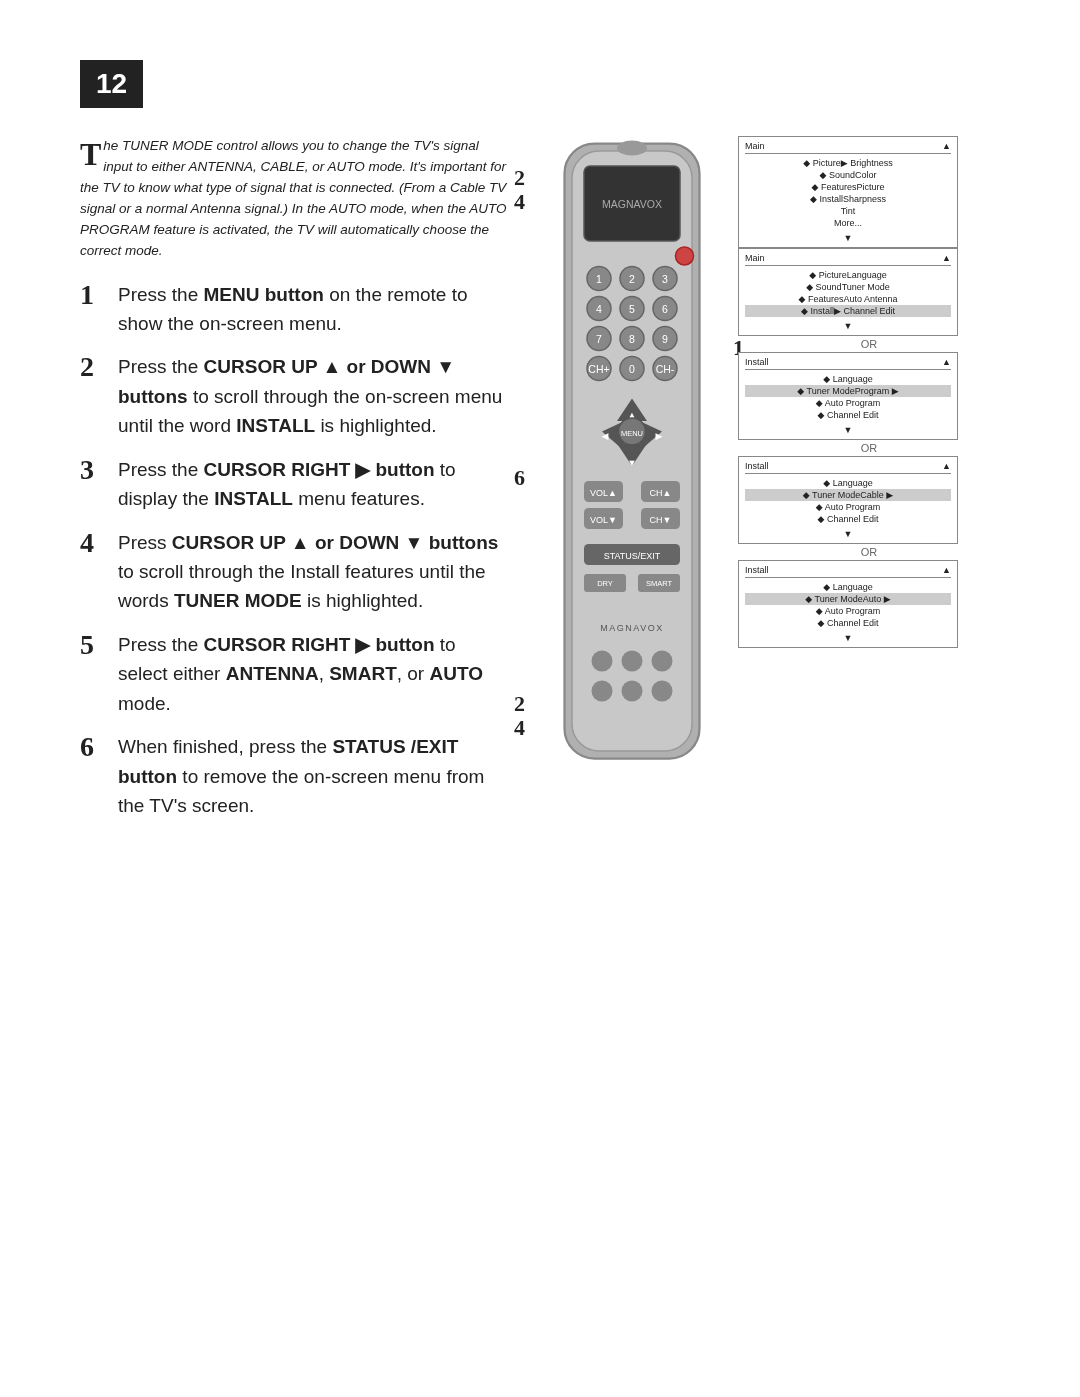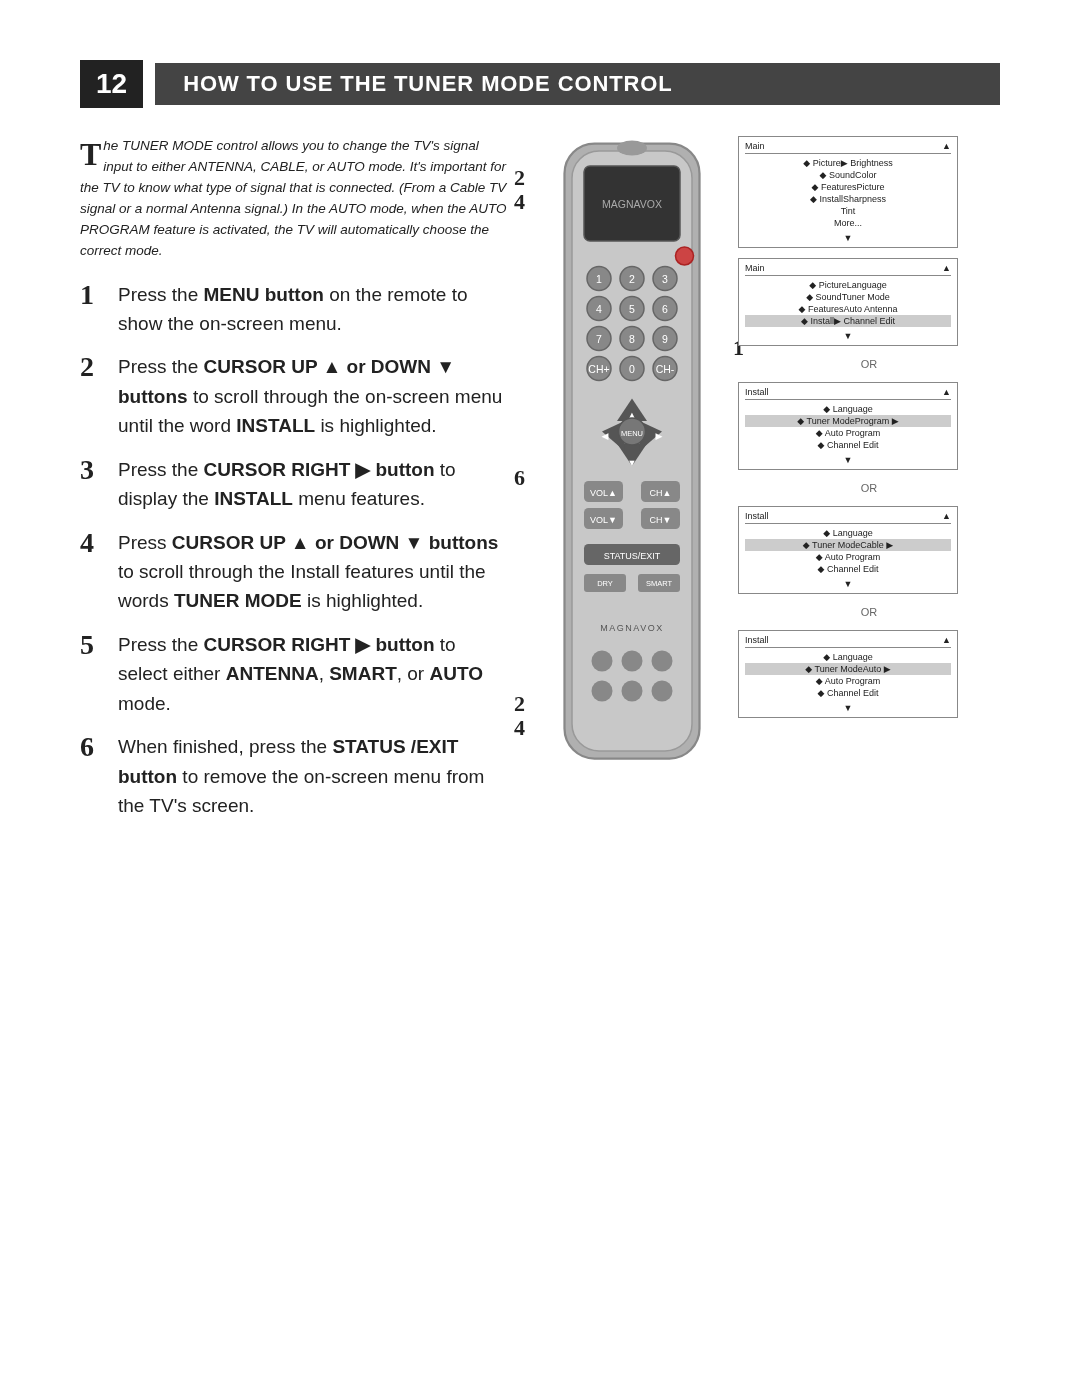--- a/index.html
+++ b/index.html
@@ -14,21 +14,21 @@
       width: 1080px;
       min-height: 1397px;
       background: #fff;
       padding: 60px 80px 60px 80px;
     }
     
     .chapter-header {
       display: flex;
       align-items: center;
       margin-bottom: 28px;
-      gap: 12px;
+      gap: 0;
     }
     .chapter-number {
       background: #222;
       color: #fff;
       font-size: 28px;
       font-weight: bold;
       padding: 8px 16px;
       min-width: 54px;
       text-align: center;
     }
@@ -120,21 +120,21 @@
       flex-shrink: 0;
     }
     
     .remote-svg {
       width: 180px;
     }
     
     .diagrams-col {
       display: flex;
       flex-direction: column;
-      gap: 10px;
+      gap: 0;
       flex: 1;
     }
     
     .screen-mockup {
       background: #fff;
       border: 1.5px solid #888;
       width: 220px;
       font-size: 9.5px;
       padding: 4px 6px;
       color: #222;
@@ -170,21 +170,20 @@
       margin: 2px 0;
     }
   </style>
 </head>
 <body>
 
 <div class="page">
 
   <div class="chapter-header">
     <div class="chapter-number">12</div>
-    <div class="chapter-title-bar">How to Use the Tuner Mode Control</div>
   </div>
 
   <div class="content-layout">
 
     <div class="left-col">
 
       <p class="intro-text">
         <span class="drop-cap">T</span><span class="intro-italic">he TUNER MODE control allows you to change the TV's signal input to either ANTENNA, CABLE, or AUTO mode. It's important for the TV to know what type of signal that is connected. (From a Cable TV signal or a normal Antenna signal.) In the AUTO mode, when the AUTO PROGRAM feature is activated, the TV will automatically choose the correct mode.</span>
       </p>
 

